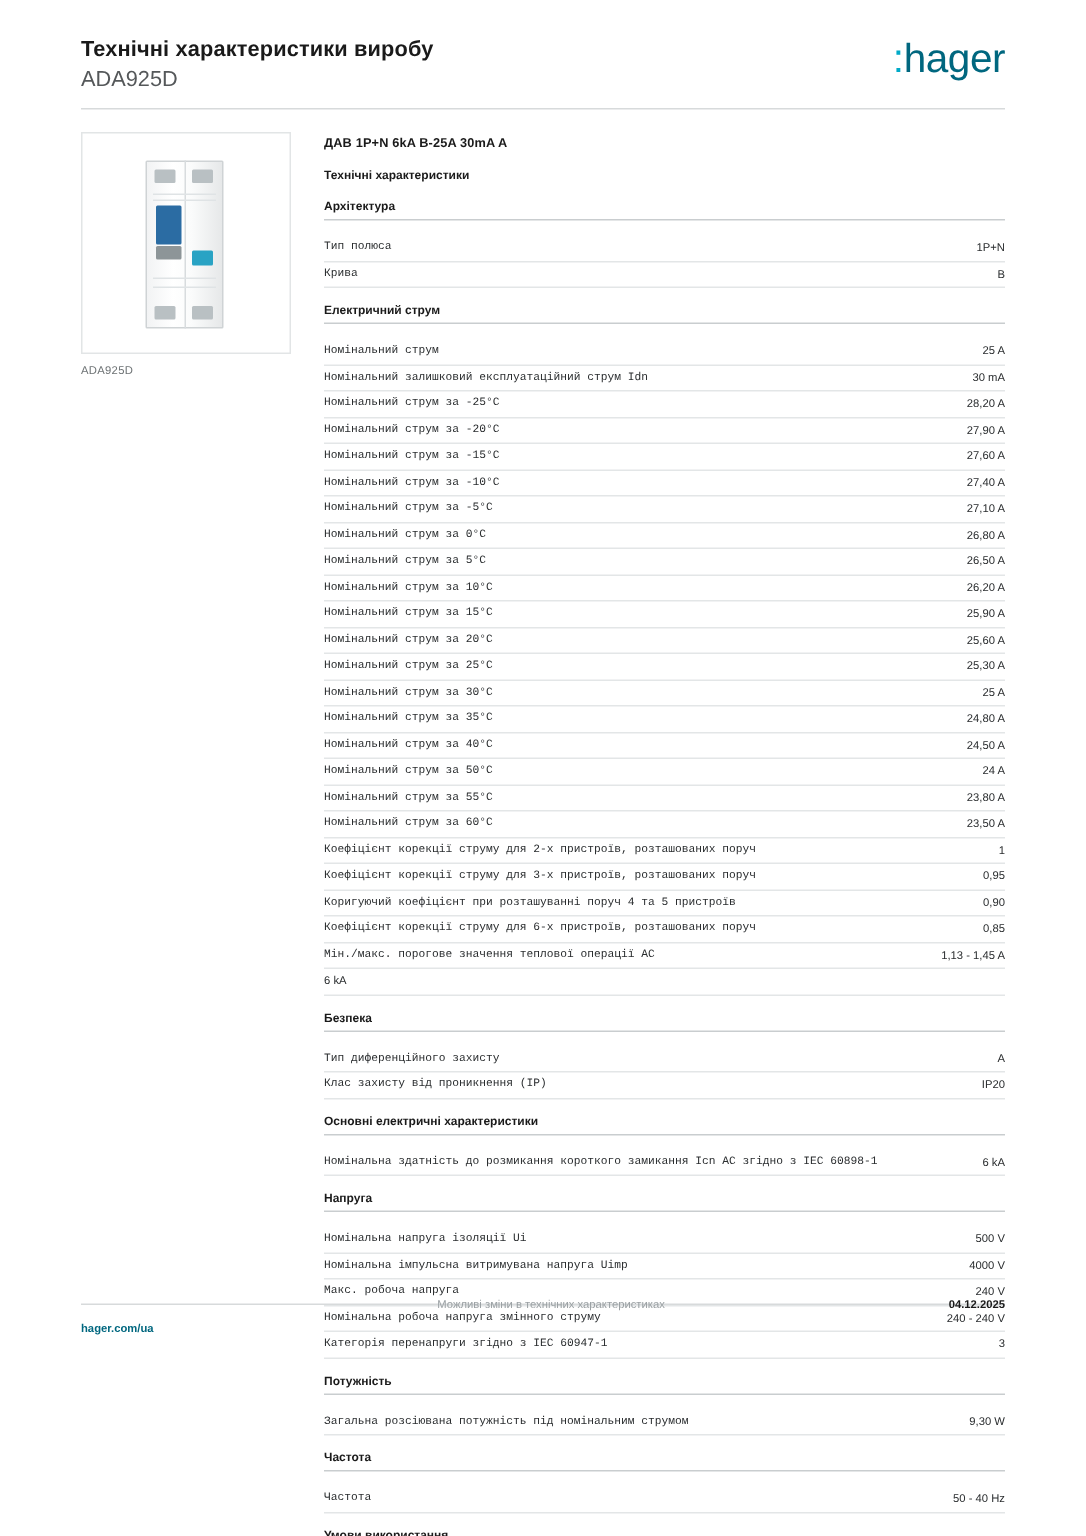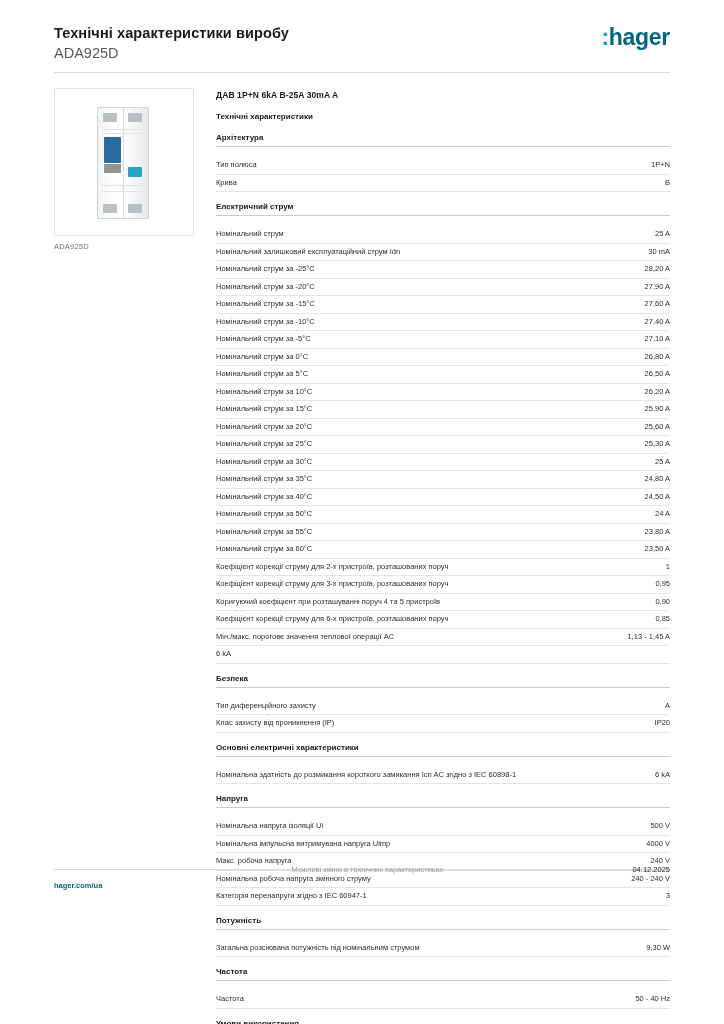--- a/index.html
+++ b/index.html
@@ -37,22 +37,22 @@
     color: #1a1a1a;
     letter-spacing: 0.1px;
   }
   .doc-subtitle {
     font-size: 14.5px;
     font-weight: normal;
     color: #55585a;
     margin-top: 2px;
   }
   .brand {
-    font-size: 23px;
-    font-weight: bold;
+    font-size: 27px;
+    font-weight: normal;
     color: #00677f;
     letter-spacing: -0.3px;
     line-height: 1;
     padding-top: 2px;
   }
   .brand .colon { color: #00aac8; }
 
   .header-rule {
     position: absolute;
     left: 54px; right: 54px; top: 72px;
@@ -164,20 +164,21 @@
     border-bottom: 1px solid #e3e6e7;
     padding: 3.2px 0 3.2px 0;
     min-height: 14px;
   }
   .row .label {
     font-size: 7.5px;
     color: #2a2d2f;
     line-height: 1.35;
     padding-right: 14px;
     flex: 1 1 auto;
+    font-family: Liberation Mono, monospace;
   }
   .row .value {
     font-size: 7.5px;
     color: #2a2d2f;
     line-height: 1.35;
     text-align: right;
     white-space: nowrap;
     flex: 0 0 auto;
   }
 
@@ -191,21 +192,21 @@
   .footer {
     position: absolute;
     left: 54px; right: 54px; bottom: 22px;
     display: flex;
     align-items: center;
     justify-content: space-between;
     font-size: 7.5px;
   }
   .footer-left { color: #00677f; font-weight: bold; margin-top: 32px; }
   .footer-center { color: #9aa0a3; flex: 1; text-align: center; }
-  .footer-right { color: #1a1a1a; font-weight: normal; }
+  .footer-right { color: #1a1a1a; font-weight: bold; }
 </style>
 </head>
 <body>
 
 <div class="page">
 
   <div class="header">
     <div class="header-titles">
       <div class="doc-title">Технічні характеристики виробу</div>
       <div class="doc-subtitle">ADA925D</div>

